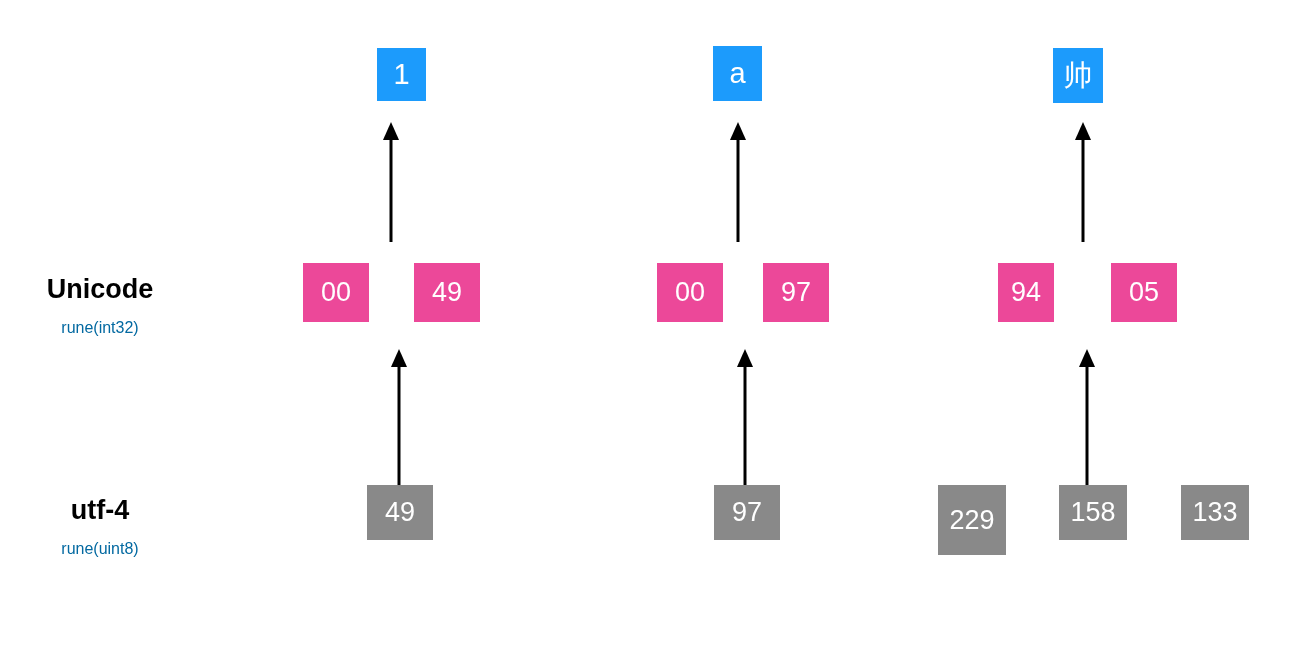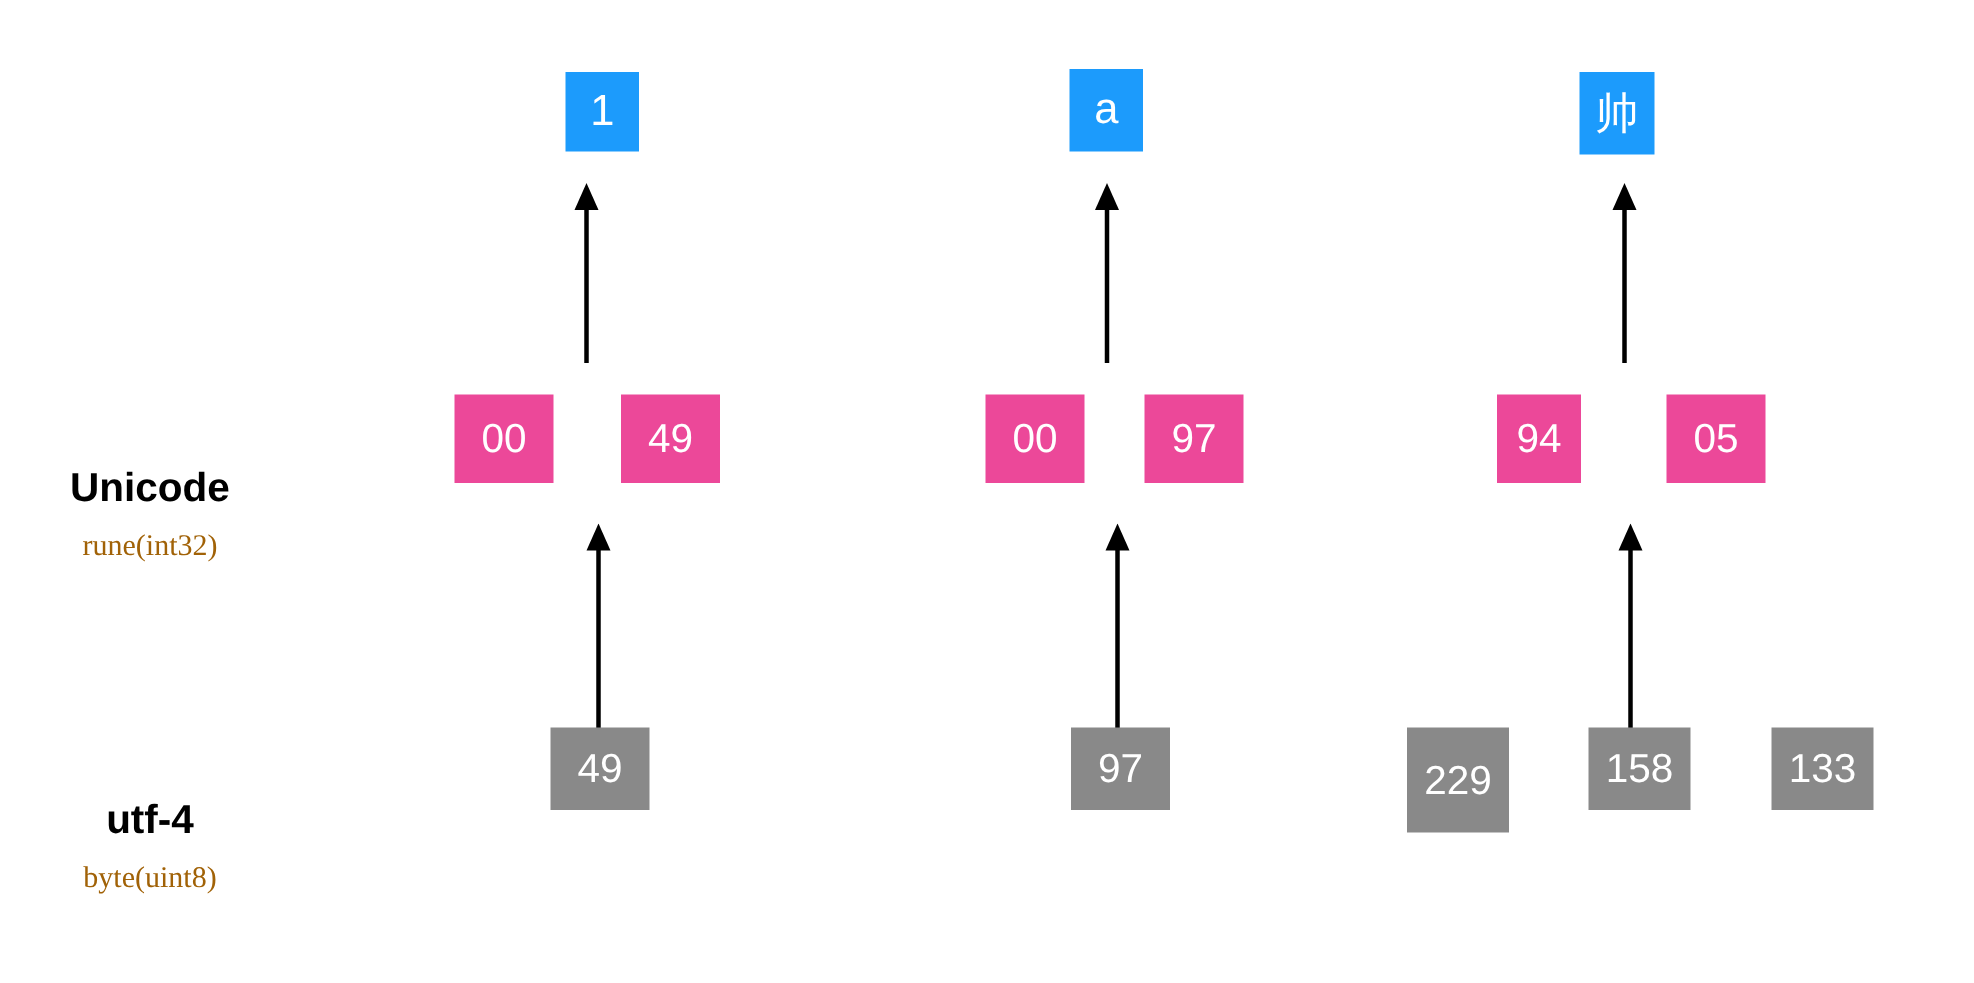--- a/index.html
+++ b/index.html
@@ -21,37 +21,35 @@
     width: 1316px;
     height: 655px;
   }
 
   
   .row-label {
     position: absolute;
     text-align: center;
     width: 200px;
     left: 0px;
-    margin-top: 36px;
   }
   .row-label .title {
     font-size: 27px;
     font-weight: bold;
     color: #000000;
     line-height: 32px;
     white-space: nowrap;
   }
   .row-label .sub {
-    font-size: 20px;
+    font-size: 16px;
     font-weight: normal;
-    color: #a16207;
+    color: #0369a1;
     line-height: 26px;
     margin-top: 10px;
     white-space: nowrap;
-    font-family: Liberation Serif, serif;
   }
   #label-unicode { top: 273px; }
   #label-utf8    { top: 494px; }
 
   
   .cell {
     position: absolute;
     display: flex;
     align-items: center;
     justify-content: center;
@@ -86,21 +84,21 @@
 
 <div id="canvas">
 
   <div class="row-label" id="label-unicode">
     <div class="title">Unicode</div>
     <div class="sub">rune(int32)</div>
   </div>
 
   <div class="row-label" id="label-utf8">
     <div class="title">utf-4</div>
-    <div class="sub">byte(uint8)</div>
+    <div class="sub">rune(uint8)</div>
   </div>
 
   <div class="cell char" style="left:377px; top:48px; width:49px; height:53px;">1</div>
 
   <div class="arrow" style="left:381px; top:122px; width:20px; height:120px;">
     <svg width="20" height="120" viewBox="0 0 20 120">
       <line x1="10" y1="120" x2="10" y2="16" stroke="#000000" stroke-width="3"></line>
       <polygon points="10,0 18,18 2,18" fill="#000000"></polygon>
     </svg>
   </div>

